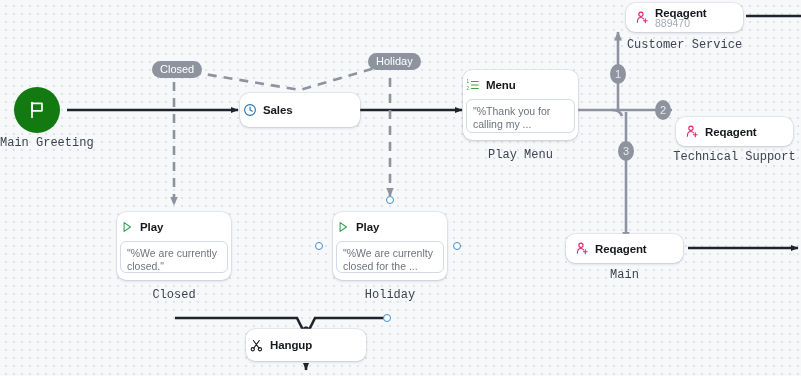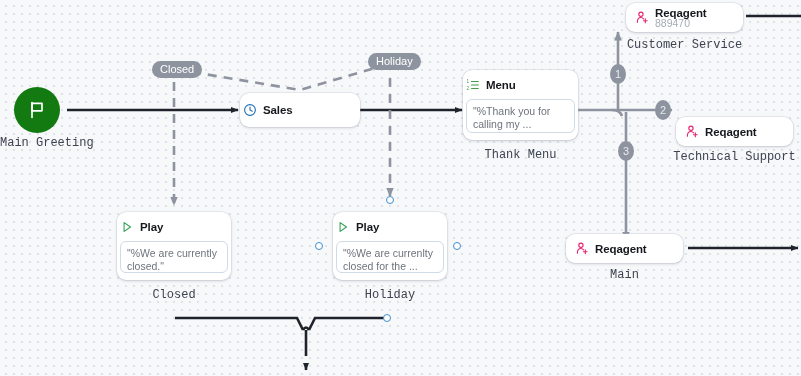--- a/index.html
+++ b/index.html
@@ -215,22 +215,32 @@
     <div class="node-head">
       <svg width="14" height="14" viewBox="0 0 24 24">
         <path d="M9.5 6 L21 6 M9.5 12 L21 12 M9.5 18 L21 18" stroke="#3f9e46" stroke-width="2" stroke-linecap="round" fill="none"></path>
         <text x="1" y="8.5" font-size="8" fill="#3f9e46" font-family="Liberation Sans, sans-serif">1</text>
         <text x="1" y="20" font-size="8" fill="#3f9e46" font-family="Liberation Sans, sans-serif">2</text>
       </svg>
       <span class="node-title">Menu</span>
     </div>
     <div class="prompt-box">"%Thank you for calling my ...</div>
   </div>
-  <div class="caption" style="left:463px; top:148px; width:115px;">Thank Menu</div>
-
+  <div class="caption" style="left:463px; top:148px; width:115px;">Play Menu</div>
+
+  <div class="node" style="left:246px; top:329px; width:120px; height:32px; justify-content:center;">
+    <div class="node-head">
+      <svg width="15" height="15" viewBox="0 0 24 24">
+        <circle cx="6" cy="18" r="2.6" stroke="#16181d" stroke-width="1.7" fill="none"></circle>
+        <circle cx="17.5" cy="18" r="2.6" stroke="#16181d" stroke-width="1.7" fill="none"></circle>
+        <path d="M16.5 4 L7.5 16.2 M7 4 L16 16.2" stroke="#16181d" stroke-width="1.7" stroke-linecap="round" fill="none"></path>
+      </svg>
+      <span class="node-title">Hangup</span>
+    </div>
+  </div>
 
   <div class="node" style="left:626px; top:3px; width:117px; height:29px; justify-content:center; padding:5px 9px;">
     <div style="display:flex; align-items:center; gap:5px;">
       <svg width="15" height="15" viewBox="0 0 24 24">
         <circle cx="9.5" cy="6.8" r="3.4" stroke="#e3246f" stroke-width="1.8" fill="none"></circle>
         <path d="M3.8 19.5 C3.8 14.6 6.6 12 9.5 12 C11.2 12 12.7 12.8 13.8 14.2" stroke="#e3246f" stroke-width="1.8" stroke-linecap="round" fill="none"></path>
         <path d="M16.5 14.2 L16.5 20.2 M13.5 17.2 L19.5 17.2" stroke="#e3246f" stroke-width="1.8" stroke-linecap="round" fill="none"></path>
       </svg>
       <div style="display:flex; flex-direction:column;">
         <span class="node-title">Reqagent</span>

